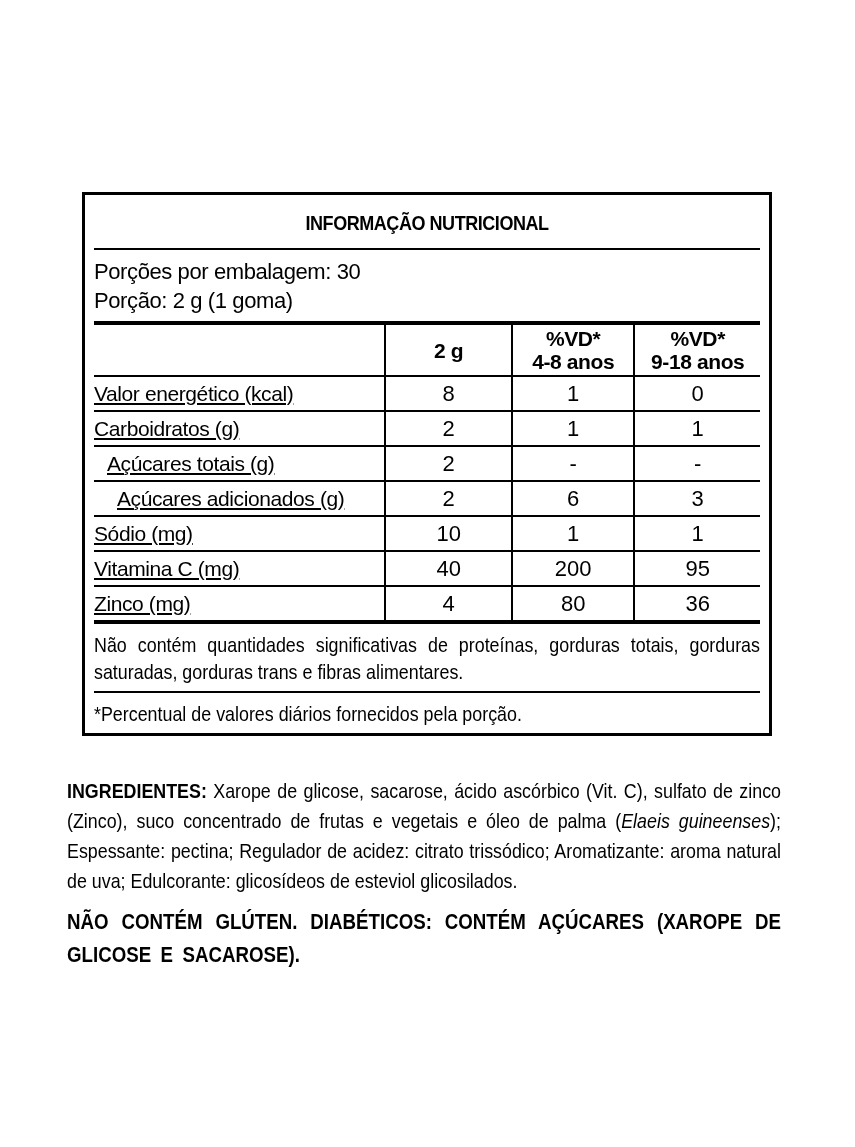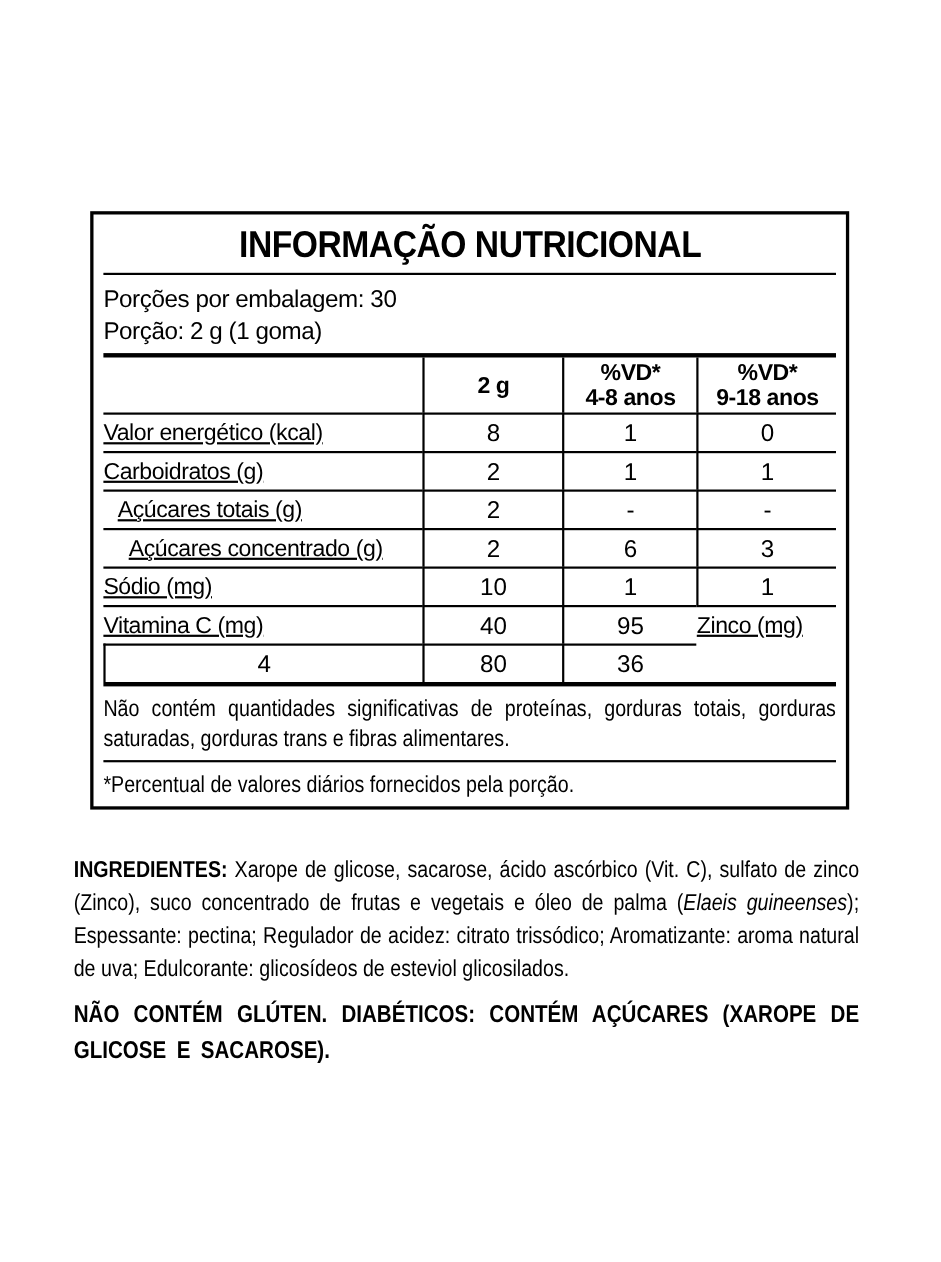--- a/index.html
+++ b/index.html
@@ -21,21 +21,21 @@
     left: 82px;
     top: 192px;
     width: 690px;
     border: 3px solid #000;
     padding: 0 9px;
     background: #fff;
   }
   .facts-title {
     text-align: center;
     padding: 13px 0 10px 0;
-    font-size: 34px;
+    font-size: 20px;
     font-weight: 700;
     line-height: 30px;
     white-space: nowrap;
   }
   .facts-title span {
     display: inline-block;
     transform: scaleX(0.9);
     transform-origin: 50% 50%;
     letter-spacing: -0.5px;
   }
@@ -166,32 +166,33 @@
       <div class="cell lab rowline">Carboidratos (g)</div>
       <div class="cell val rowline vline">2</div>
       <div class="cell val rowline vline">1</div>
       <div class="cell val rowline vline">1</div>
 
       <div class="cell lab ind1 rowline">Açúcares totais (g)</div>
       <div class="cell val rowline vline">2</div>
       <div class="cell val rowline vline">-</div>
       <div class="cell val rowline vline">-</div>
 
-      <div class="cell lab ind2 rowline">Açúcares concentrado (g)</div>
+      <div class="cell lab ind2 rowline">Açúcares adicionados (g)</div>
       <div class="cell val rowline vline">2</div>
       <div class="cell val rowline vline">6</div>
       <div class="cell val rowline vline">3</div>
 
       <div class="cell lab rowline">Sódio (mg)</div>
       <div class="cell val rowline vline">10</div>
       <div class="cell val rowline vline">1</div>
       <div class="cell val rowline vline">1</div>
 
       <div class="cell lab rowline">Vitamina C (mg)</div>
       <div class="cell val rowline vline">40</div>
+      <div class="cell val rowline vline">200</div>
       <div class="cell val rowline vline">95</div>
 
       <div class="cell lab rowline">Zinco (mg)</div>
       <div class="cell val rowline vline">4</div>
       <div class="cell val rowline vline">80</div>
       <div class="cell val rowline vline">36</div>
 
     </div>
 
     <div class="note">

